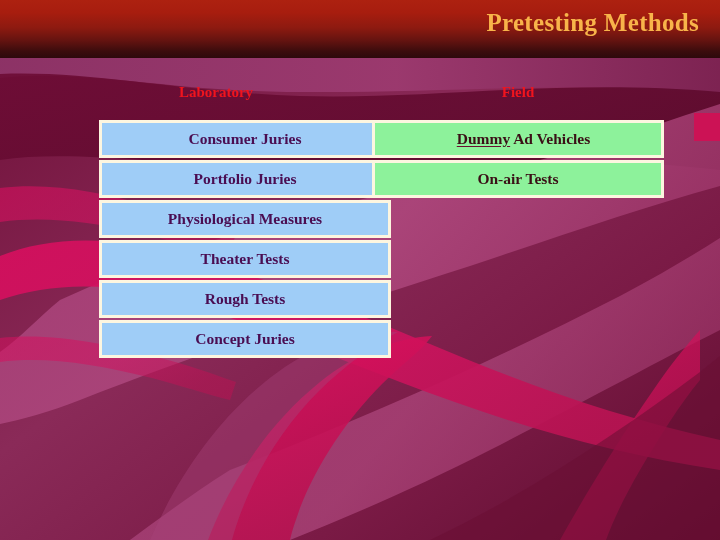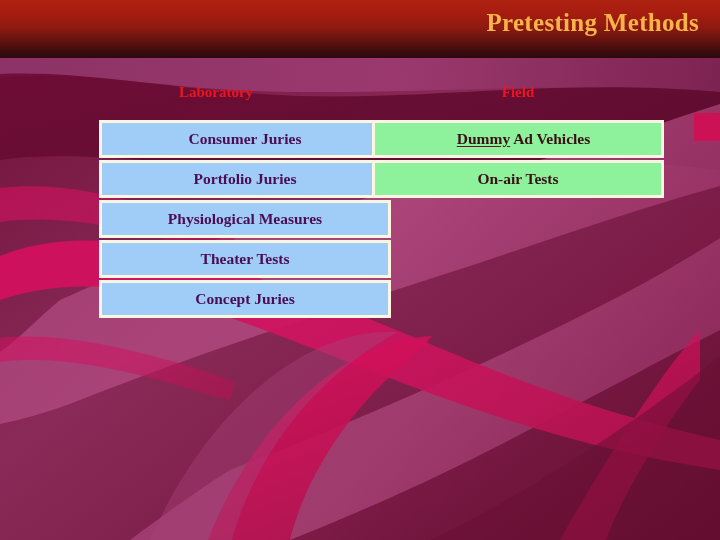--- a/index.html
+++ b/index.html
@@ -196,20 +196,23 @@
       <div class="cell cell-lab">
         <span class="cell-label">Portfolio Juries</span>
       </div>
       <div class="cell cell-lab">
         <span class="cell-label">Physiological Measures</span>
       </div>
       <div class="cell cell-lab">
         <span class="cell-label">Theater Tests</span>
       </div>
       <div class="cell cell-lab">
+        <span class="cell-label">Rough Tests</span>
+      </div>
+      <div class="cell cell-lab">
         <span class="cell-label">Concept Juries</span>
       </div>
     </div>
 
   <div id="column-field" class="column">
       <div class="cell cell-field">
         <span class="cell-label"><span class="spell-underline">Dummy</span> Ad Vehicles</span>
       </div>
       <div class="cell cell-field">
         <span class="cell-label">On-air Tests</span>

